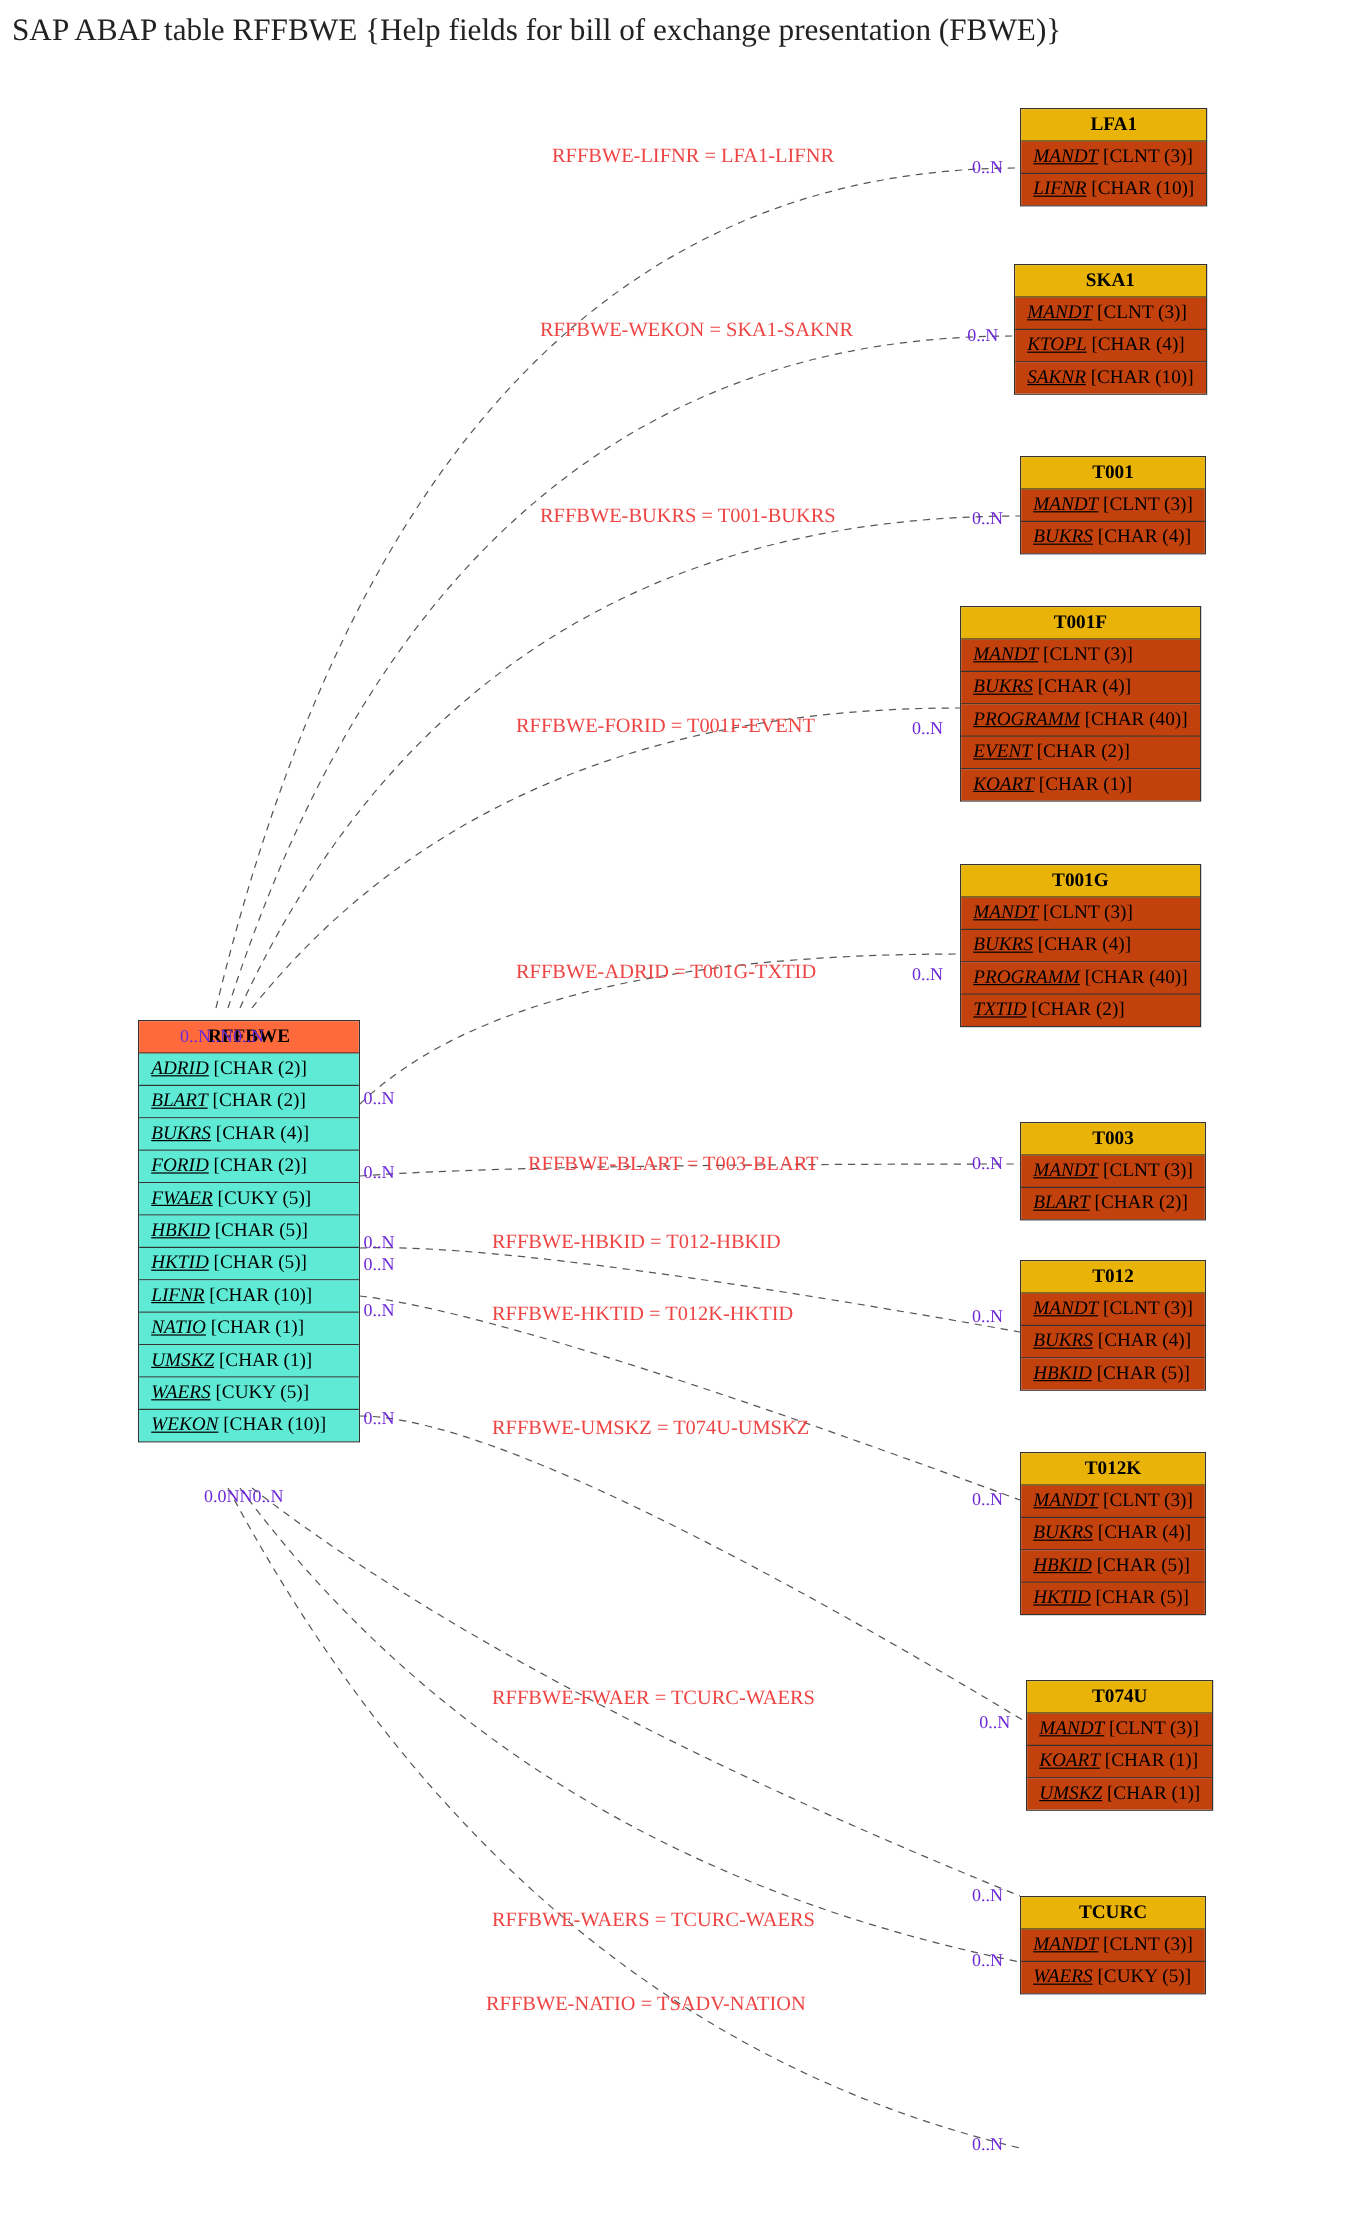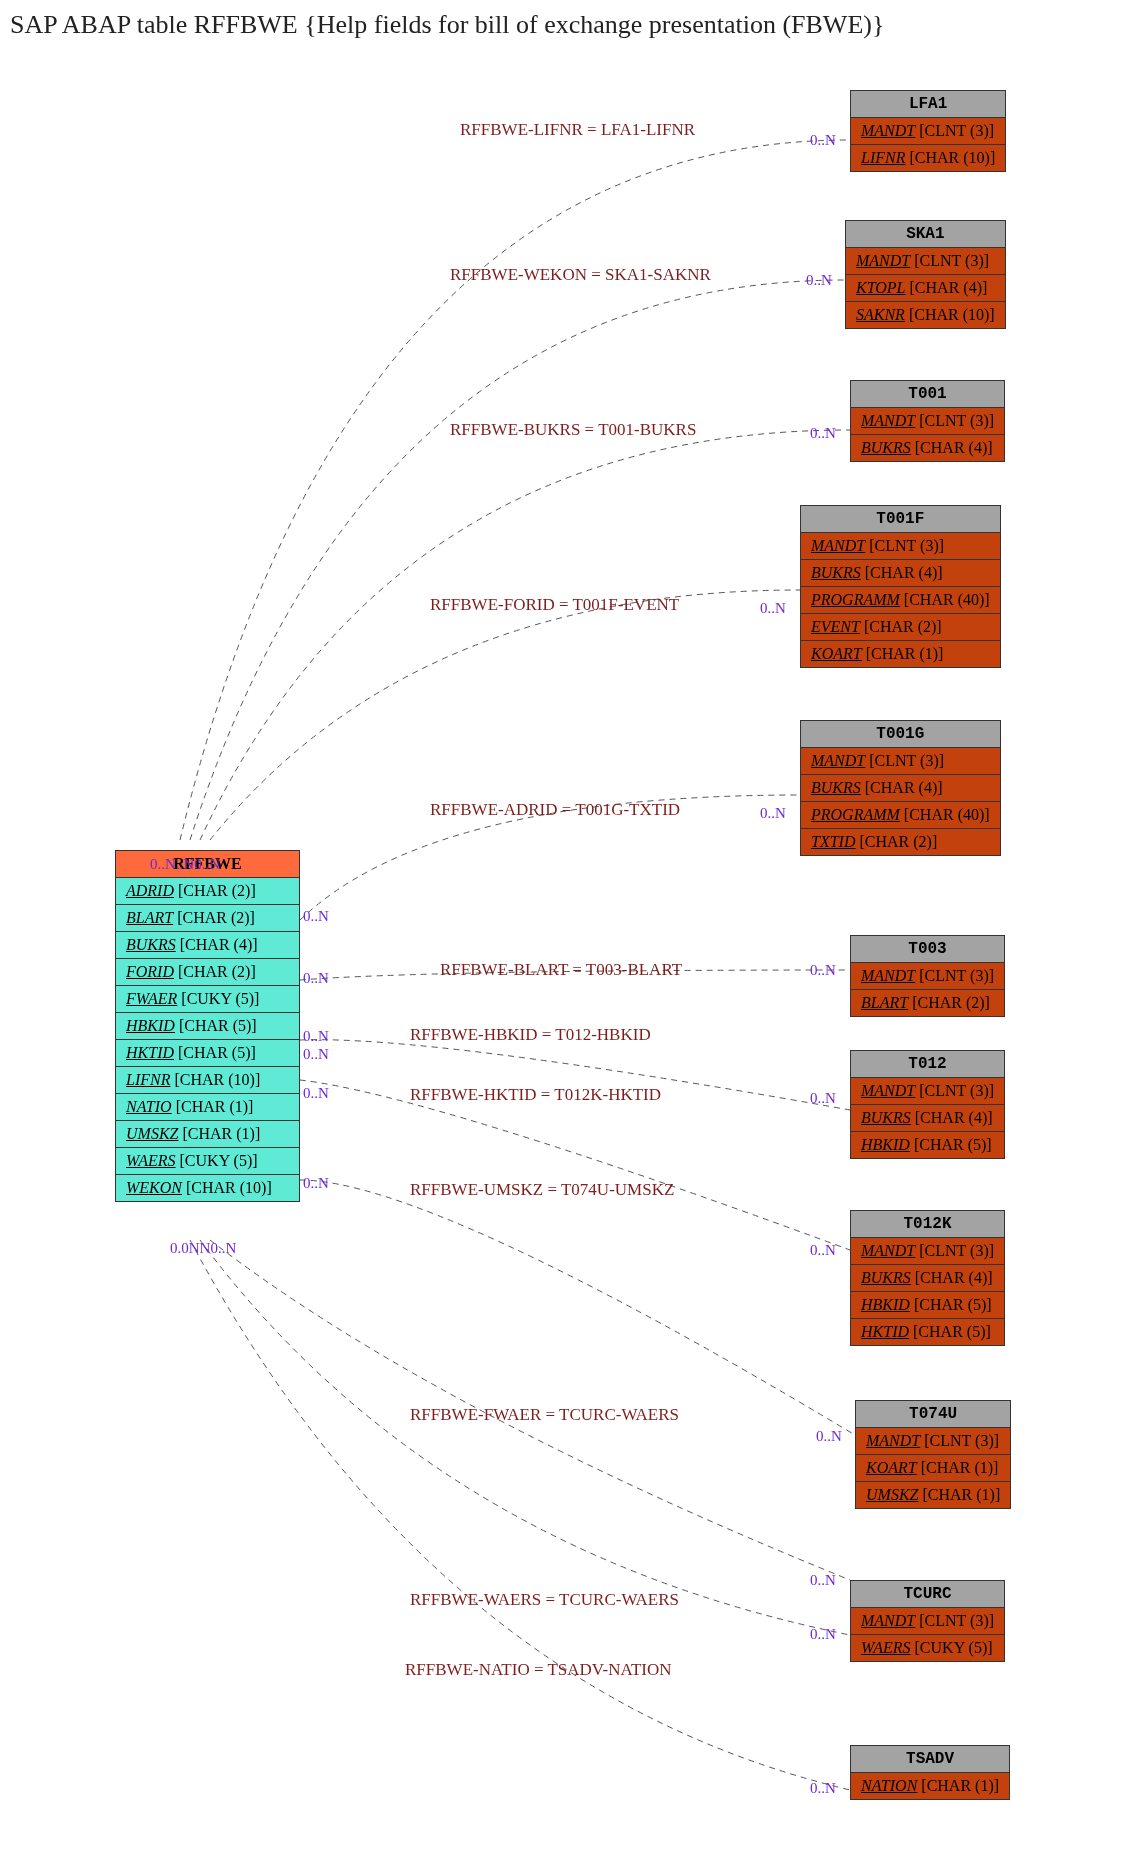--- a/index.html
+++ b/index.html
@@ -39,28 +39,28 @@
   .entity-row {
     padding: 4px 10px;
     border-bottom: 1px solid #333;
     white-space: nowrap;
   }
   .entity-row:last-child {
     border-bottom: none;
   }
   .entity.main .entity-header { background: #ff6a3d; }
   .entity.main .entity-row { background: #5eead4; }
-  .entity.ref .entity-header { background: #a3a3a3; font-family: Liberation Mono, monospace; }
+  .entity.ref .entity-header { background: #eab308; }
   .entity.ref .entity-row { background: #c2410c; }
   .fld-name { font-style: italic; text-decoration: underline; }
   .rel-label {
     position: absolute;
     font-size: 17px;
     text-align: center;
-    color: #7f1d1d;
+    color: #ef4444;
     white-space: nowrap;
   }
   .card-label {
     position: absolute;
     font-size: 15px;
     color: #6d28d9;
     white-space: nowrap;
   }
 </style>
 </head>
@@ -166,24 +166,20 @@
     <div class="entity-row"><span class="fld-name">KOART</span> <span>[CHAR (1)]</span></div>
     <div class="entity-row"><span class="fld-name">UMSKZ</span> <span>[CHAR (1)]</span></div>
   </div>
 
   <div class="entity ref" style="left:840px; top:1510px;margin-top:20px;">
     <div class="entity-header">TCURC</div>
     <div class="entity-row"><span class="fld-name">MANDT</span> <span>[CLNT (3)]</span></div>
     <div class="entity-row"><span class="fld-name">WAERS</span> <span>[CUKY (5)]</span></div>
   </div>
 
-  <div class="entity ref" style="left:840px; top:1695px;">
-    <div class="entity-header">TSADV</div>
-    <div class="entity-row"><span class="fld-name">NATION</span> <span>[CHAR (1)]</span></div>
-  </div>
 
   <div class="rel-label" style="left:450px; top:70px;">RFFBWE-LIFNR = LFA1-LIFNR</div>
   <div class="rel-label" style="left:440px; top:215px;">RFFBWE-WEKON = SKA1-SAKNR</div>
   <div class="rel-label" style="left:440px; top:370px;">RFFBWE-BUKRS = T001-BUKRS</div>
   <div class="rel-label" style="left:420px; top:545px;">RFFBWE-FORID = T001F-EVENT</div>
   <div class="rel-label" style="left:420px; top:750px;">RFFBWE-ADRID = T001G-TXTID</div>
   <div class="rel-label" style="left:430px; top:910px;">RFFBWE-BLART = T003-BLART</div>
   <div class="rel-label" style="left:400px; top:975px;">RFFBWE-HBKID = T012-HBKID</div>
   <div class="rel-label" style="left:400px; top:1035px;">RFFBWE-HKTID = T012K-HKTID</div>
   <div class="rel-label" style="left:400px; top:1130px;">RFFBWE-UMSKZ = T074U-UMSKZ</div>

